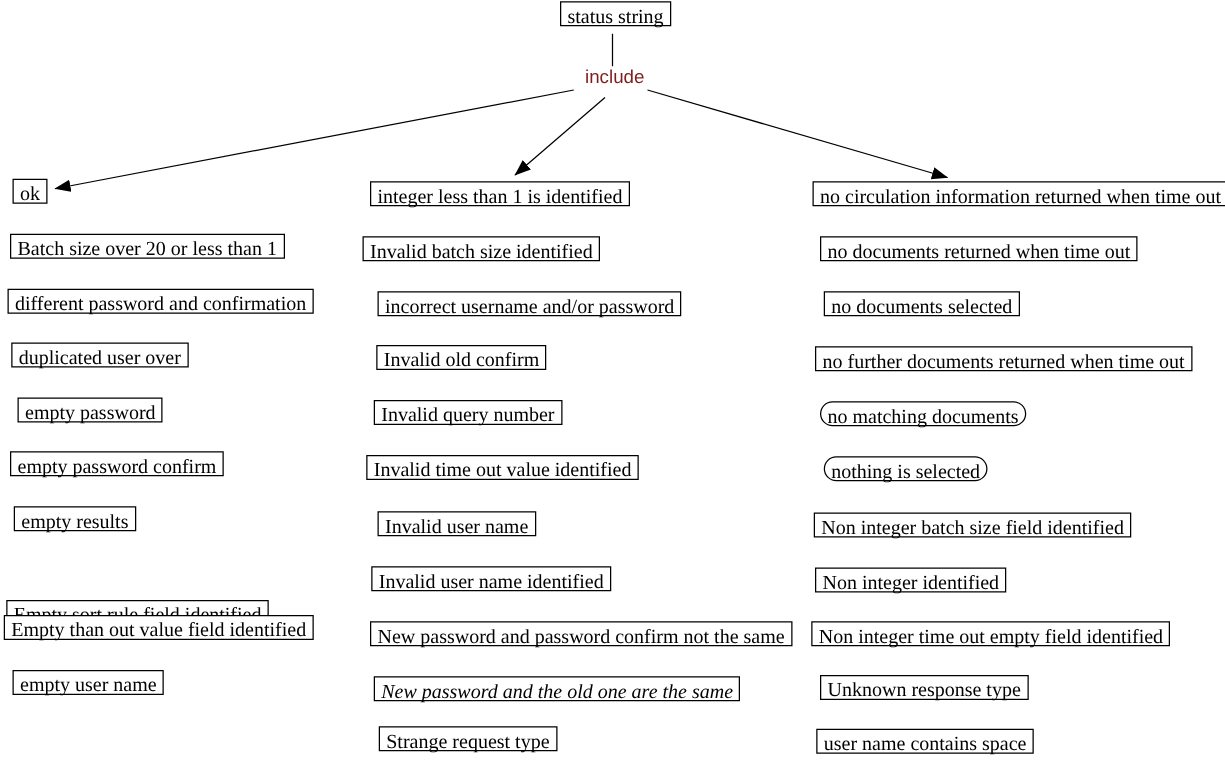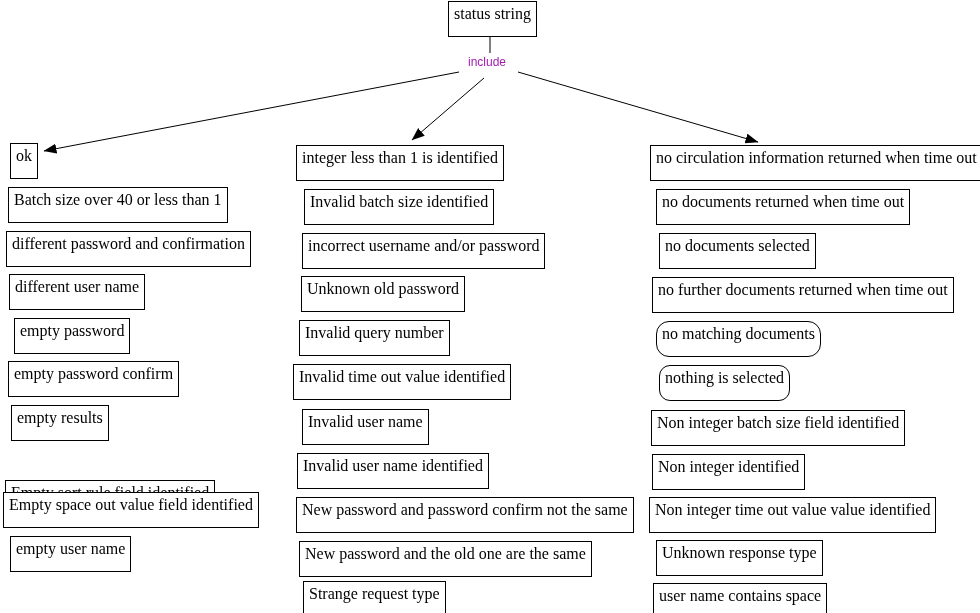--- a/index.html
+++ b/index.html
@@ -22,30 +22,30 @@
     pointer-events: none;
   }
   .node {
     position: absolute;
     box-sizing: border-box;
     border: 1px solid #000000;
     background: #ffffff;
     color: #000000;
     font-size: 16px;
     line-height: 24px;
-    height: 36px;
+    height: 20px;
     padding: 0 5px;
     white-space: nowrap;
   }
   .edge-label {
     position: absolute;
     font-family: "Liberation Sans", "DejaVu Sans", sans-serif;
-    font-size: 12px;
+    font-size: 15px;
     line-height: 14px;
-    color: #a21caf;
+    color: #7f1d1d;
     white-space: nowrap;
   }
 </style>
 </head>
 <body>
 
 <div class="canvas">
 
   <svg class="connectors" width="980" height="613" xmlns="http://www.w3.org/2000/svg">
     <defs>
@@ -58,46 +58,46 @@
     <line x1="484" y1="78" x2="412" y2="140" stroke="#000000" stroke-width="1" marker-end="url(#arrowhead)"></line>
     <line x1="518" y1="72" x2="758" y2="142" stroke="#000000" stroke-width="1" marker-end="url(#arrowhead)"></line>
   </svg>
 
   <div class="node" style="left:448px; top:1px;">status string</div>
 
   <div class="edge-label" style="left:468px; top:55px;">include</div>
 
   <div id="nodes">
       <div class="node" style="left: 10px; top: 143px; text-align: center;">ok</div>
-      <div class="node" style="left: 8px; top: 187px;">Batch size over 40 or less than 1</div>
+      <div class="node" style="left: 8px; top: 187px;">Batch size over 20 or less than 1</div>
       <div class="node" style="left: 6px; top: 231px;">different password and confirmation</div>
-      <div class="node" style="left: 9px; top: 274px;">different user name</div>
+      <div class="node" style="left: 9px; top: 274px;">duplicated user over</div>
       <div class="node" style="left: 14px; top: 318px;">empty password</div>
       <div class="node" style="left: 8px; top: 361px;">empty password confirm</div>
       <div class="node" style="left: 11px; top: 405px;">empty results</div>
       <div class="node" style="left: 5px; top: 448px; margin-top: 32px;">Empty sort rule field identified</div>
-      <div class="node" style="left: 3px; top: 492px;">Empty space out value field identified</div>
+      <div class="node" style="left: 3px; top: 492px;">Empty than out value field identified</div>
       <div class="node" style="left: 10px; top: 536px;">empty user name</div>
       <div class="node" style="left: 296px; top: 145px;">integer less than 1 is identified</div>
-      <div class="node" style="left: 304px; top: 189px;">Invalid batch size identified</div>
+      <div class="node" style="left: 290px; top: 189px;">Invalid batch size identified</div>
       <div class="node" style="left: 302px; top: 233px;">incorrect username and/or password</div>
-      <div class="node" style="left: 301px; top: 276px;">Unknown old password</div>
+      <div class="node" style="left: 301px; top: 276px;">Invalid old confirm</div>
       <div class="node" style="left: 299px; top: 320px;">Invalid query number</div>
       <div class="node" style="left: 293px; top: 364px;">Invalid time out value identified</div>
       <div class="node" style="left: 302px; top: 409px;">Invalid user name</div>
       <div class="node" style="left: 297px; top: 453px;">Invalid user name identified</div>
       <div class="node" style="left: 296px; top: 497px;">New password and password confirm not the same</div>
-      <div class="node" style="left: 299px; top: 541px;">New password and the old one are the same</div>
+      <div class="node" style="left: 299px; top: 541px; font-style: italic;">New password and the old one are the same</div>
       <div class="node" style="left: 303px; top: 581px;">Strange request type</div>
       <div class="node" style="left: 650px; top: 145px;">no circulation information returned when time out</div>
       <div class="node" style="left: 656px; top: 189px;">no documents returned when time out</div>
       <div class="node" style="left: 659px; top: 233px;">no documents selected</div>
       <div class="node" style="left: 652px; top: 277px;">no further documents returned when time out</div>
       <div class="node" style="left: 656px; top: 321px; border-radius: 13px;">no matching documents</div>
       <div class="node" style="left: 659px; top: 365px; border-radius: 11px;">nothing is selected</div>
       <div class="node" style="left: 651px; top: 410px;">Non integer batch size field identified</div>
       <div class="node" style="left: 652px; top: 454px;">Non integer identified</div>
-      <div class="node" style="left: 649px; top: 497px;">Non integer time out value value identified</div>
+      <div class="node" style="left: 649px; top: 497px;">Non integer time out empty field identified</div>
       <div class="node" style="left: 656px; top: 540px;">Unknown response type</div>
       <div class="node" style="left: 653px; top: 583px;">user name contains space</div>
     </div>
 
 </div>
 
 </body></html>

